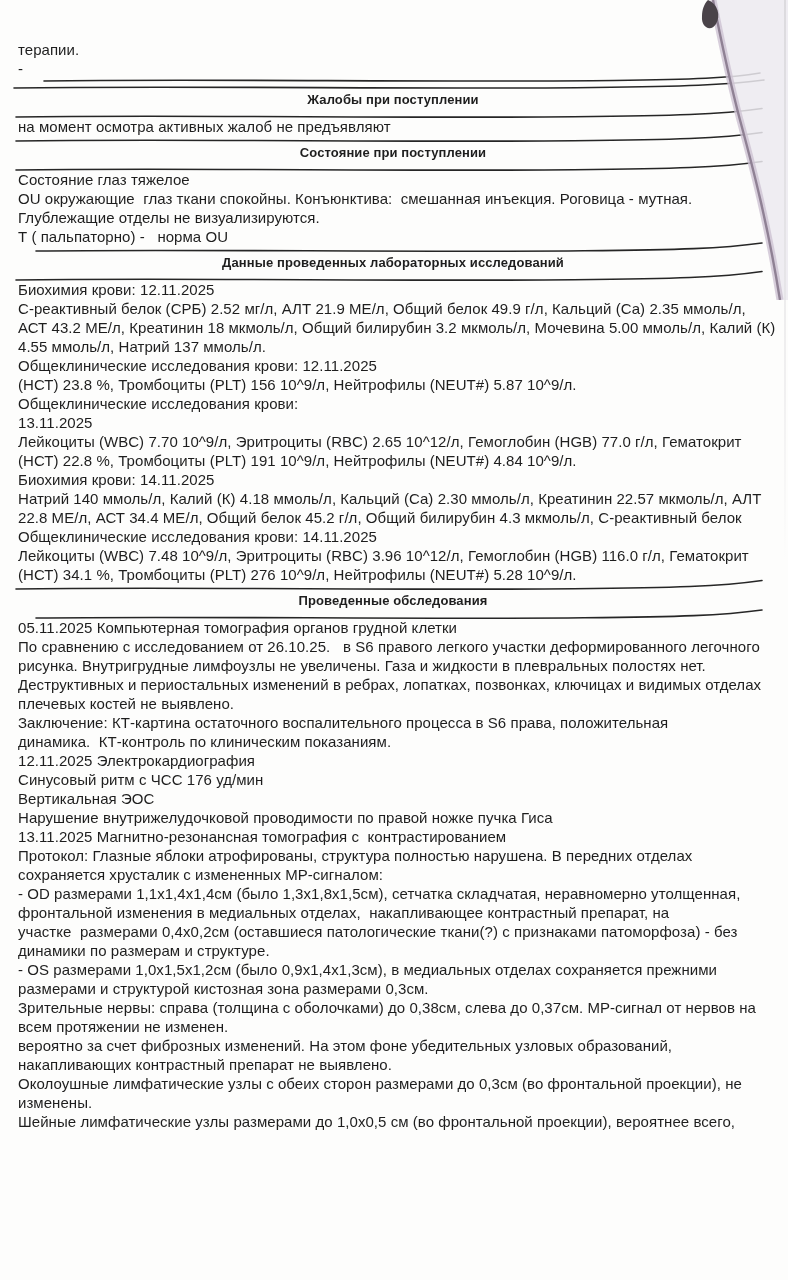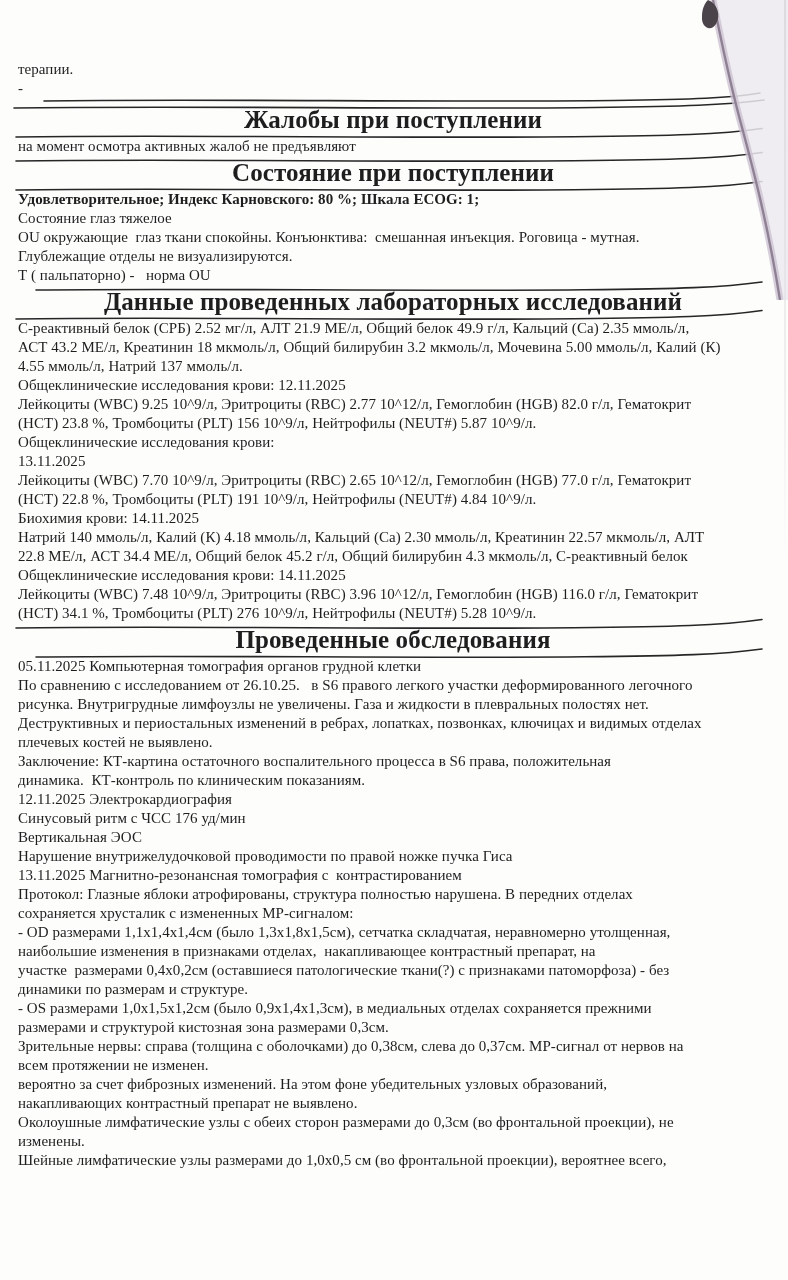--- a/index.html
+++ b/index.html
@@ -6,34 +6,33 @@
   body{
     width:788px;height:1280px;
     background:#fdfdfc;
     font-family:"Liberation Sans",sans-serif;
     color:#1e1e1e;
     position:relative;
     overflow:hidden;
   }
   .page{
     position:absolute;inset:0;
-    padding:60px 20px 0 18px;
+    padding:40px 20px 0 18px;
     box-sizing:border-box;
-    font-family:Liberation Serif, serif;
   }
   .ln{
     font-size:15px;
     line-height:19px;
     white-space:pre;
     letter-spacing:.05px;
   }
   .b{font-weight:bold;}
   .hd{
     font-weight:bold;
-    font-size:25px;
+    font-size:13px;
     line-height:24px;
     text-align:center;
     letter-spacing:.1px;
   }
   .rule{height:5px;position:relative;overflow:visible;}
   .rule.double{height:10px;}
   .rule svg{position:absolute;top:-6px;left:-4px;overflow:visible;display:block;}
   .rule.double svg{top:-3px;}
   .curl{position:absolute;top:0;right:0;pointer-events:none;}
   .edge-shadow{
@@ -66,41 +65,40 @@
         <svg width="752" height="16" viewBox="0 0 752 16" fill="none" stroke="#262626" stroke-width="1.6" stroke-linecap="round">
           <path d="M2 11 C 150 8.5, 390 12.5, 560 10.8 C 660 9.8, 706 8.6, 748 2.5"></path>
         </svg>
       </div>
       <div class="hd">Состояние при поступлении</div>
       <div class="rule">
         <svg width="752" height="16" viewBox="0 0 752 16" fill="none" stroke="#262626" stroke-width="1.6" stroke-linecap="round">
           <path d="M2 11 C 150 8.5, 390 12.5, 560 10.8 C 660 9.8, 706 8.6, 748 2.5"></path>
         </svg>
       </div>
-      <div class="ln b">Удовлетворительное; Индекс Карновского: 80 %; Шкала ECOG: 1;</div>
       <div class="ln">Состояние глаз тяжелое</div>
       <div class="ln">OU окружающие  глаз ткани спокойны. Конъюнктива:  смешанная инъекция. Роговица - мутная.</div>
       <div class="ln">Глублежащие отделы не визуализируются.</div>
       <div class="ln">Т ( пальпаторно) -   норма OU</div>
       <div class="rule">
         <svg width="752" height="16" viewBox="0 0 752 16" fill="none" stroke="#262626" stroke-width="1.6" stroke-linecap="round">
           <path d="M22 11 C 170 9, 400 12.5, 570 10.8 C 665 9.8, 708 8.6, 748 3"></path>
         </svg>
       </div>
       <div class="hd">Данные проведенных лабораторных исследований</div>
       <div class="rule">
         <svg width="752" height="16" viewBox="0 0 752 16" fill="none" stroke="#262626" stroke-width="1.6" stroke-linecap="round">
           <path d="M2 11 C 150 8.5, 390 12.5, 560 10.8 C 660 9.8, 706 8.6, 748 2.5"></path>
         </svg>
       </div>
+      <div class="ln">Биохимия крови: 12.11.2025</div>
       <div class="ln">С-реактивный белок (СРБ) 2.52 мг/л, АЛТ 21.9 МЕ/л, Общий белок 49.9 г/л, Кальций (Са) 2.35 ммоль/л,</div>
       <div class="ln">АСТ 43.2 МЕ/л, Креатинин 18 мкмоль/л, Общий билирубин 3.2 мкмоль/л, Мочевина 5.00 ммоль/л, Калий (К)</div>
       <div class="ln">4.55 ммоль/л, Натрий 137 ммоль/л.</div>
       <div class="ln">Общеклинические исследования крови: 12.11.2025</div>
-      <div class="ln">Лейкоциты (WBC) 9.25 10^9/л, Эритроциты (RBC) 2.77 10^12/л, Гемоглобин (HGB) 82.0 г/л, Гематокрит</div>
       <div class="ln">(НСТ) 23.8 %, Тромбоциты (PLT) 156 10^9/л, Нейтрофилы (NEUT#) 5.87 10^9/л.</div>
       <div class="ln">Общеклинические исследования крови:</div>
       <div class="ln">13.11.2025</div>
       <div class="ln">Лейкоциты (WBC) 7.70 10^9/л, Эритроциты (RBC) 2.65 10^12/л, Гемоглобин (HGB) 77.0 г/л, Гематокрит</div>
       <div class="ln">(НСТ) 22.8 %, Тромбоциты (PLT) 191 10^9/л, Нейтрофилы (NEUT#) 4.84 10^9/л.</div>
       <div class="ln">Биохимия крови: 14.11.2025</div>
       <div class="ln">Натрий 140 ммоль/л, Калий (К) 4.18 ммоль/л, Кальций (Са) 2.30 ммоль/л, Креатинин 22.57 мкмоль/л, АЛТ</div>
       <div class="ln">22.8 МЕ/л, АСТ 34.4 МЕ/л, Общий белок 45.2 г/л, Общий билирубин 4.3 мкмоль/л, С-реактивный белок</div>
       <div class="ln">Общеклинические исследования крови: 14.11.2025</div>
       <div class="ln">Лейкоциты (WBC) 7.48 10^9/л, Эритроциты (RBC) 3.96 10^12/л, Гемоглобин (HGB) 116.0 г/л, Гематокрит</div>
@@ -124,21 +122,21 @@
       <div class="ln">Заключение: КТ-картина остаточного воспалительного процесса в S6 права, положительная</div>
       <div class="ln">динамика.  КТ-контроль по клиническим показаниям.</div>
       <div class="ln">12.11.2025 Электрокардиография</div>
       <div class="ln">Синусовый ритм с ЧСС 176 уд/мин</div>
       <div class="ln">Вертикальная ЭОС</div>
       <div class="ln">Нарушение внутрижелудочковой проводимости по правой ножке пучка Гиса</div>
       <div class="ln">13.11.2025 Магнитно-резонансная томография с  контрастированием</div>
       <div class="ln">Протокол: Глазные яблоки атрофированы, структура полностью нарушена. В передних отделах</div>
       <div class="ln">сохраняется хрусталик с измененных МР-сигналом:</div>
       <div class="ln">- OD размерами 1,1х1,4х1,4см (было 1,3х1,8х1,5см), сетчатка складчатая, неравномерно утолщенная,</div>
-      <div class="ln">наибольшие изменения в признаками отделах,  накапливающее контрастный препарат, на</div>
+      <div class="ln">фронтальной изменения в медиальных отделах,  накапливающее контрастный препарат, на</div>
       <div class="ln">участке  размерами 0,4х0,2см (оставшиеся патологические ткани(?) с признаками патоморфоза) - без</div>
       <div class="ln">динамики по размерам и структуре.</div>
       <div class="ln">- OS размерами 1,0х1,5х1,2см (было 0,9х1,4х1,3см), в медиальных отделах сохраняется прежними</div>
       <div class="ln">размерами и структурой кистозная зона размерами 0,3см.</div>
       <div class="ln">Зрительные нервы: справа (толщина с оболочками) до 0,38см, слева до 0,37см. МР-сигнал от нервов на</div>
       <div class="ln">всем протяжении не изменен.</div>
       <div class="ln">вероятно за счет фиброзных изменений. На этом фоне убедительных узловых образований,</div>
       <div class="ln">накапливающих контрастный препарат не выявлено.</div>
       <div class="ln">Околоушные лимфатические узлы с обеих сторон размерами до 0,3см (во фронтальной проекции), не</div>
       <div class="ln">изменены.</div>

